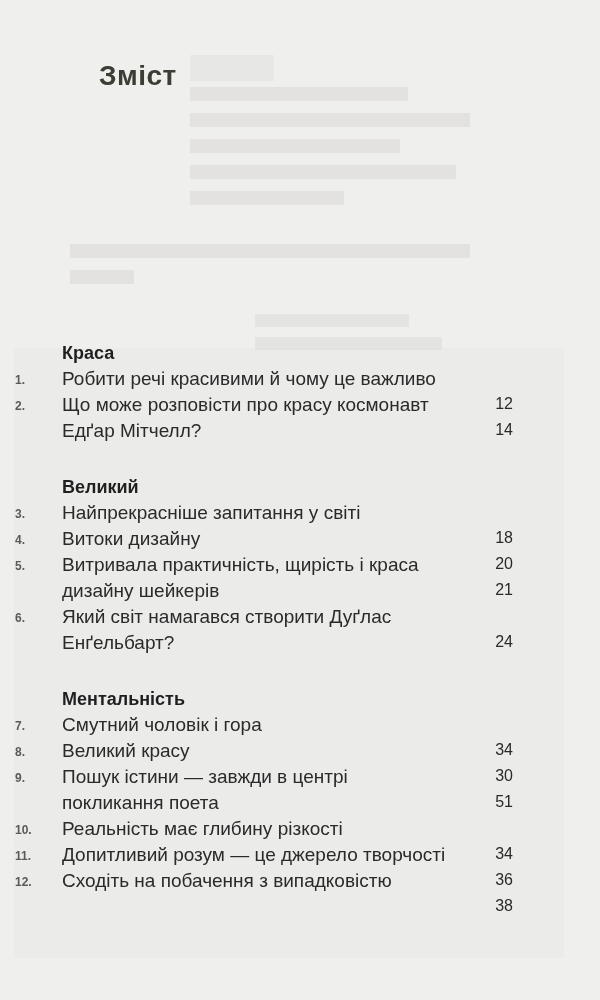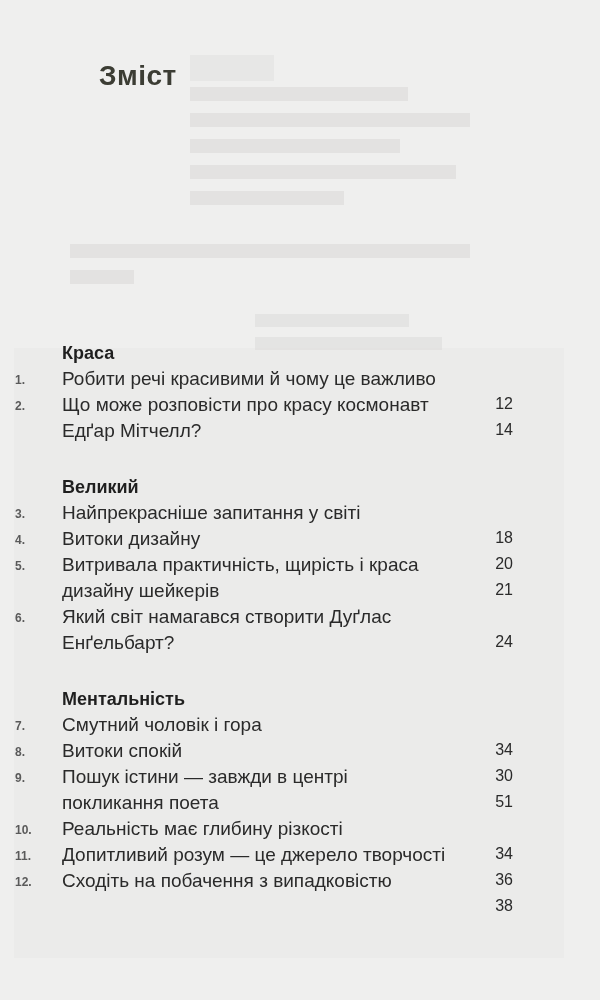--- a/index.html
+++ b/index.html
@@ -160,21 +160,21 @@
 
   <div class="section" style="margin-top:30px;">
     <div class="section-title">Ментальність</div>
     <div class="entry">
       <span class="entry-num">7.</span>
       <span class="entry-title">Смутний чоловік і гора</span>
       <span class="entry-page">34</span>
     </div>
     <div class="entry">
       <span class="entry-num">8.</span>
-      <span class="entry-title">Витоки спокій</span>
+      <span class="entry-title">Великий красу</span>
       <span class="entry-page">30</span>
     </div>
     <div class="entry">
       <span class="entry-num">9.</span>
       <span class="entry-title" style="width:330px;">Пошук істини — завжди в центрі покликання поета</span>
       <span class="entry-page">51</span>
     </div>
     <div class="entry">
       <span class="entry-num">10.</span>
       <span class="entry-title">Реальність має глибину різкості</span>

